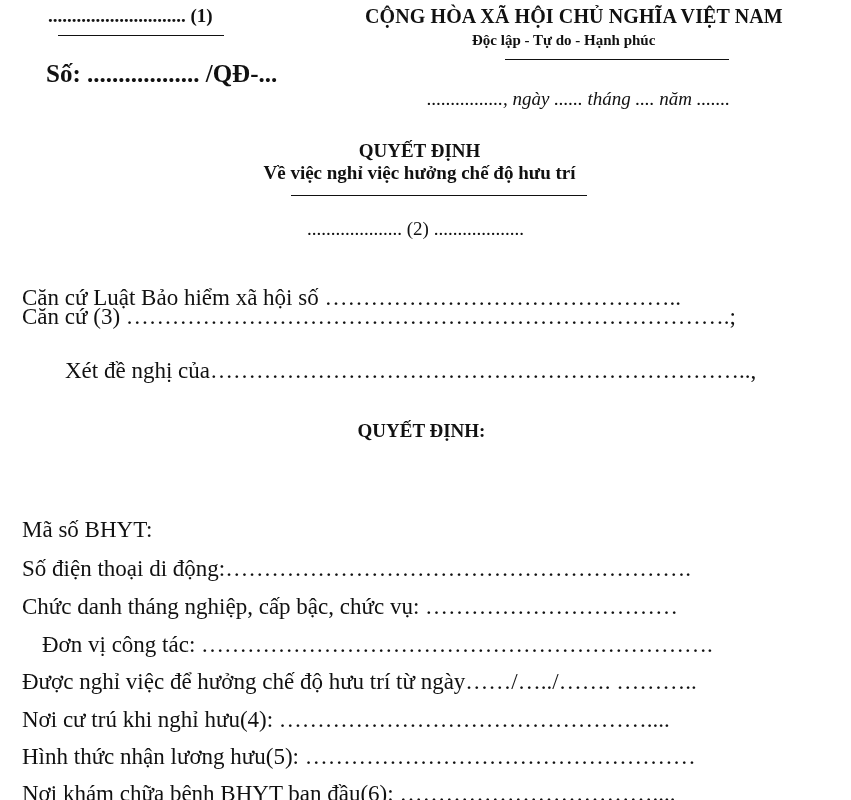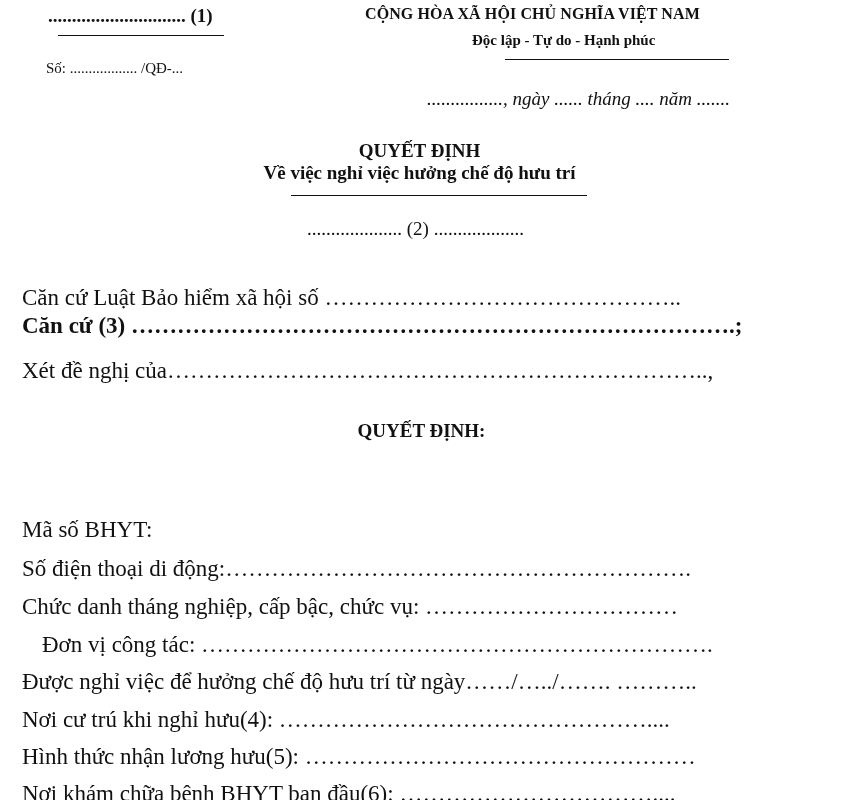--- a/index.html
+++ b/index.html
@@ -27,27 +27,28 @@
       left: 48px; top: 5px;
       font-size: 19px; font-weight: bold;
     }
     .org-underline {
       left: 58px; top: 35px;
       width: 166px; height: 0;
       border-top: 1.5px solid #111;
     }
     .so-line {
       left: 46px; top: 60px;
-      font-size: 15px;
+      font-size: 25px;
+      font-weight: bold;
     }
 
     
     .nation {
       left: 365px; top: 5px;
-      font-size: 16px; font-weight: bold;
+      font-size: 20px; font-weight: bold;
       letter-spacing: 0.1px;
     }
     .motto {
       left: 472px; top: 32px;
       font-size: 15px; font-weight: bold;
     }
     .motto-underline {
       left: 505px; top: 59px;
       width: 224px; height: 0;
       border-top: 1.5px solid #111;
@@ -81,22 +82,22 @@
       font-size: 19px;
       transform: translateX(-10px);
     }
 
     
     .body-line {
       left: 22px;
       font-size: 23px;
     }
     .l1 { top: 285px; }
-    .l2 { top: 313px; font-weight: bold; }
-    .l3 { top: 358px; }
+    .l2 { top: 304px; }
+    .l3 { top: 358px; margin-left: 43px; }
 
     .decision-heading {
       left: 0; width: 851px; top: 420px;
       text-align: center;
       font-size: 19px; font-weight: bold;
       transform: translateX(-4px);
     }
 
     .a1 { top: 480px; }
     .a2 { top: 517px; }

